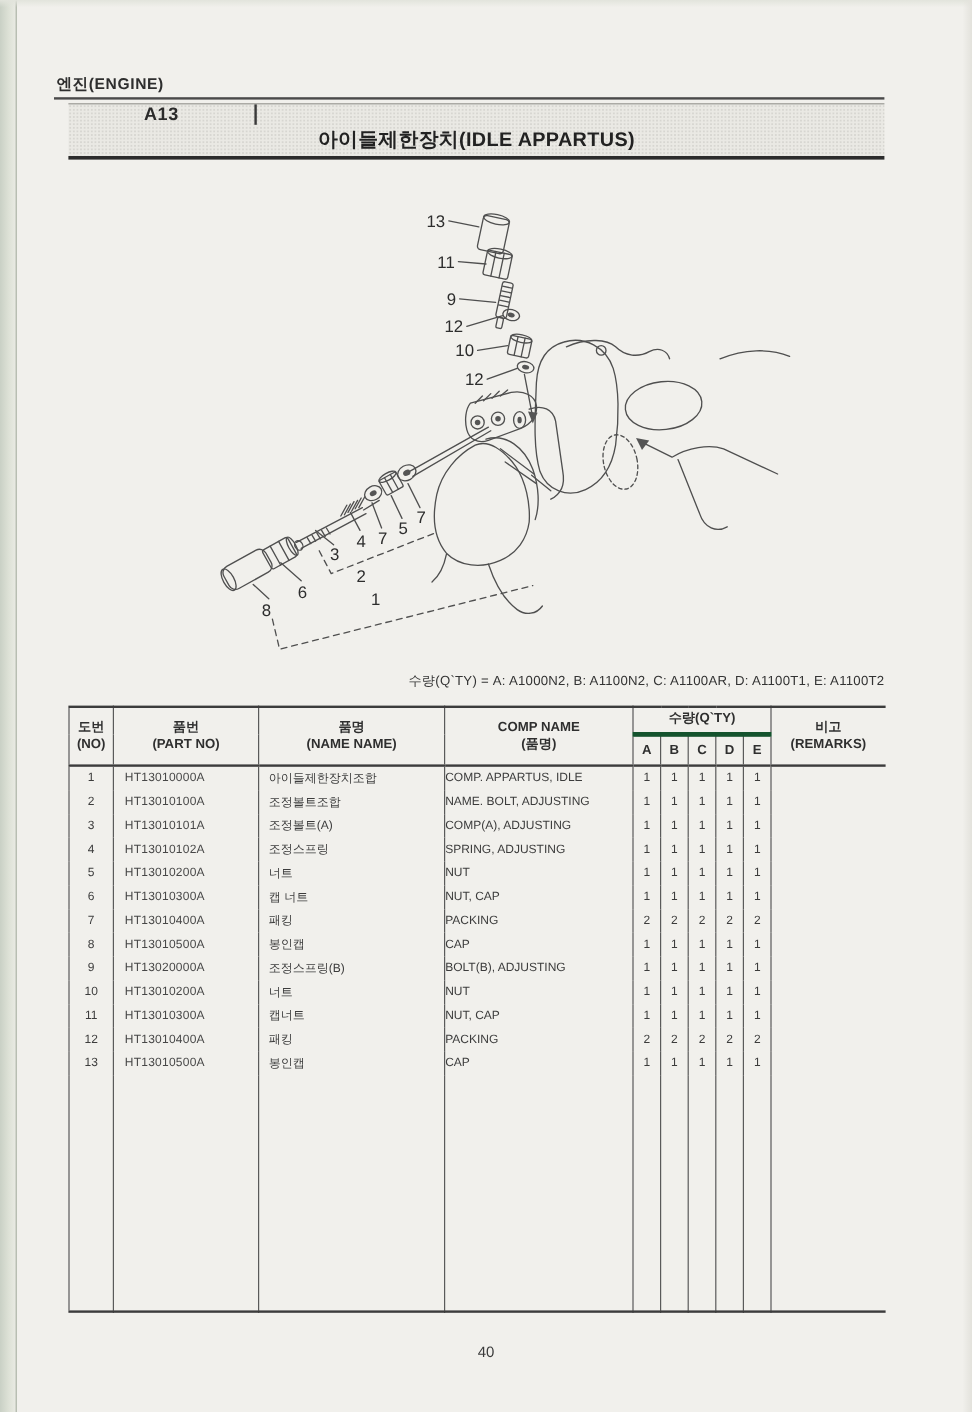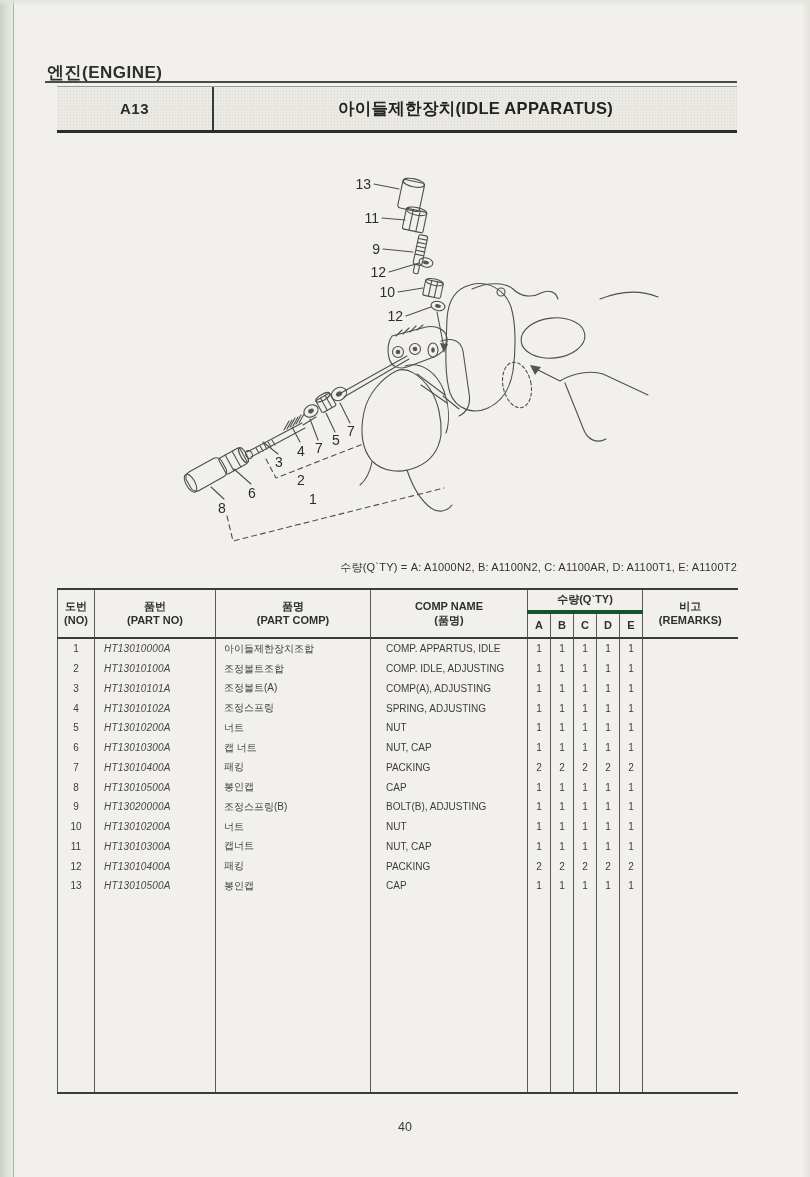--- a/index.html
+++ b/index.html
@@ -22,37 +22,38 @@
     background:linear-gradient(180deg,#e2e4dc, rgba(241,240,236,0));
   }
   .scan-right {
     position:absolute; right:0; top:0; width:8px; height:1177px;
     background:linear-gradient(270deg,#e3e2dc, rgba(241,240,236,0));
   }
 
   
   .section-label {
     position:absolute; left:47px; top:61px;
-    font-size:17px; font-weight:bold; color:#2e2e2e; letter-spacing:0.5px;
+    font-size:13px; font-weight:bold; color:#2e2e2e; letter-spacing:0.5px;
   }
   .heading-rule {
     position:absolute; left:45px; top:81px; width:692px; height:0;
     border-top:2px solid #4a4a4a;
   }
 
   
   .title-bar {
     position:absolute; left:57px; top:86px; width:680px; height:47px;
     background-color:#eae9e4;
     background-image:radial-gradient(#d7d6d1 0.6px, rgba(0,0,0,0) 0.7px);
     background-size:3px 3px;
     border-top:1px solid #9b9b96;
     border-bottom:3px solid #2c2c2c;
     display:flex; align-items:stretch;
     box-sizing:border-box;
+    flex-direction:column;
   }
   .title-bar .code-cell {
     width:157px; display:flex; align-items:center; justify-content:center;
     border-right:2px solid #3a3a3a; box-sizing:border-box;
     font-size:15px; font-weight:bold; color:#2b2b2b; letter-spacing:0.5px;
   }
   .title-bar .title-cell {
     flex:1; display:flex; align-items:center; justify-content:center;
     font-size:16.5px; font-weight:bold; color:#222; letter-spacing:0.3px;
   }
@@ -91,23 +92,23 @@
     border-right:1px solid #5a5a5a;
     padding:0 3px; overflow:hidden; white-space:nowrap;
   }
   table.parts th { font-weight:normal; font-size:11px; color:#2f2f2f; line-height:1.25; }
   table.parts thead th { border-bottom:2px solid #3c3c3c;font-weight:bold; }
   table.parts thead th.qty-group { border-bottom:4px solid #14532d; height:20px; }
   table.parts thead tr.subrow th { height:23px; border-bottom:2px solid #3c3c3c; }
   table.parts th.no-right, table.parts td.no-right { border-right:none;text-align:center; }
   table.parts tbody td { height:19.75px; border-top:none; border-bottom:none; }
   table.parts td.c-no   { text-align:center; }
-  table.parts td.c-pno  { padding-left:9px; color:#474747; letter-spacing:0.2px;font-style:italic; }
+  table.parts td.c-pno  { padding-left:9px; color:#474747; letter-spacing:0.2px; }
   table.parts td.c-kr   { padding-left:8px; }
-  table.parts td.c-en   { padding-left:15px; }
+  table.parts td.c-en   { padding-left:0; }
   table.parts td.c-qty  { text-align:center; }
   table.parts td.c-rem  { text-align:center; }
   table.parts tfoot td { height:196px; }
 
   
   .page-number {
     position:absolute; left:0; top:1120px; width:810px;
     text-align:center; font-size:12.5px; color:#3a3a3a;
   }
 </style>
@@ -116,21 +117,21 @@
 
 <div class="scan-left"></div>
 <div class="scan-top"></div>
 <div class="scan-right"></div>
 
 <div class="section-label">엔진(ENGINE)</div>
 <div class="heading-rule"></div>
 
 <div class="title-bar">
   <div class="code-cell">A13</div>
-  <div class="title-cell">아이들제한장치(IDLE APPARATUS)</div>
+  <div class="title-cell">아이들제한장치(IDLE APPARTUS)</div>
 </div>
 
 <div class="diagram">
   <svg viewBox="80 160 660 410">
 
     <g>
       <path d="M 470,285 C 455,289 448,301 447,319 C 446,346 444,373 450,393 C 456,409 473,415 488,408 C 501,402 510,389 513,371 C 516,349 516,323 511,307 C 505,289 487,280 470,285 Z"></path>
       <path d="M 472,289 C 490,281 506,283 513,289 C 521,297 532,298 541,293 C 549,289 556,292 558,299"></path>
       <circle cx="501" cy="292" r="4"></circle>
       <ellipse cx="553" cy="338" rx="32" ry="20" transform="rotate(-6 553 338)"></ellipse>
@@ -303,21 +304,21 @@
       <th rowspan="2">
         <div>도번</div>
         <div>(NO)</div>
       </th>
       <th rowspan="2">
         <div>품번</div>
         <div>(PART NO)</div>
       </th>
       <th rowspan="2">
         <div>품명</div>
-        <div>(PART COMP)</div>
+        <div>(NAME NAME)</div>
       </th>
       <th rowspan="2">
         <div>COMP NAME</div>
         <div>(품명)</div>
       </th>
       <th colspan="5" class="qty-group">수량(Q`TY)</th>
       <th rowspan="2" class="no-right">
         <div>비고</div>
         <div>(REMARKS)</div>
       </th>
@@ -340,21 +341,21 @@
     <td class="c-qty">1</td>
     <td class="c-qty">1</td>
     <td class="c-qty">1</td>
     <td class="c-qty">1</td>
     <td class="c-rem no-right"></td>
   </tr>
       <tr>
     <td class="c-no">2</td>
     <td class="c-pno">HT13010100A</td>
     <td class="c-kr">조정볼트조합</td>
-    <td class="c-en">COMP. IDLE, ADJUSTING</td>
+    <td class="c-en">NAME. BOLT, ADJUSTING</td>
     <td class="c-qty">1</td>
     <td class="c-qty">1</td>
     <td class="c-qty">1</td>
     <td class="c-qty">1</td>
     <td class="c-qty">1</td>
     <td class="c-rem no-right"></td>
   </tr>
       <tr>
     <td class="c-no">3</td>
     <td class="c-pno">HT13010101A</td>

